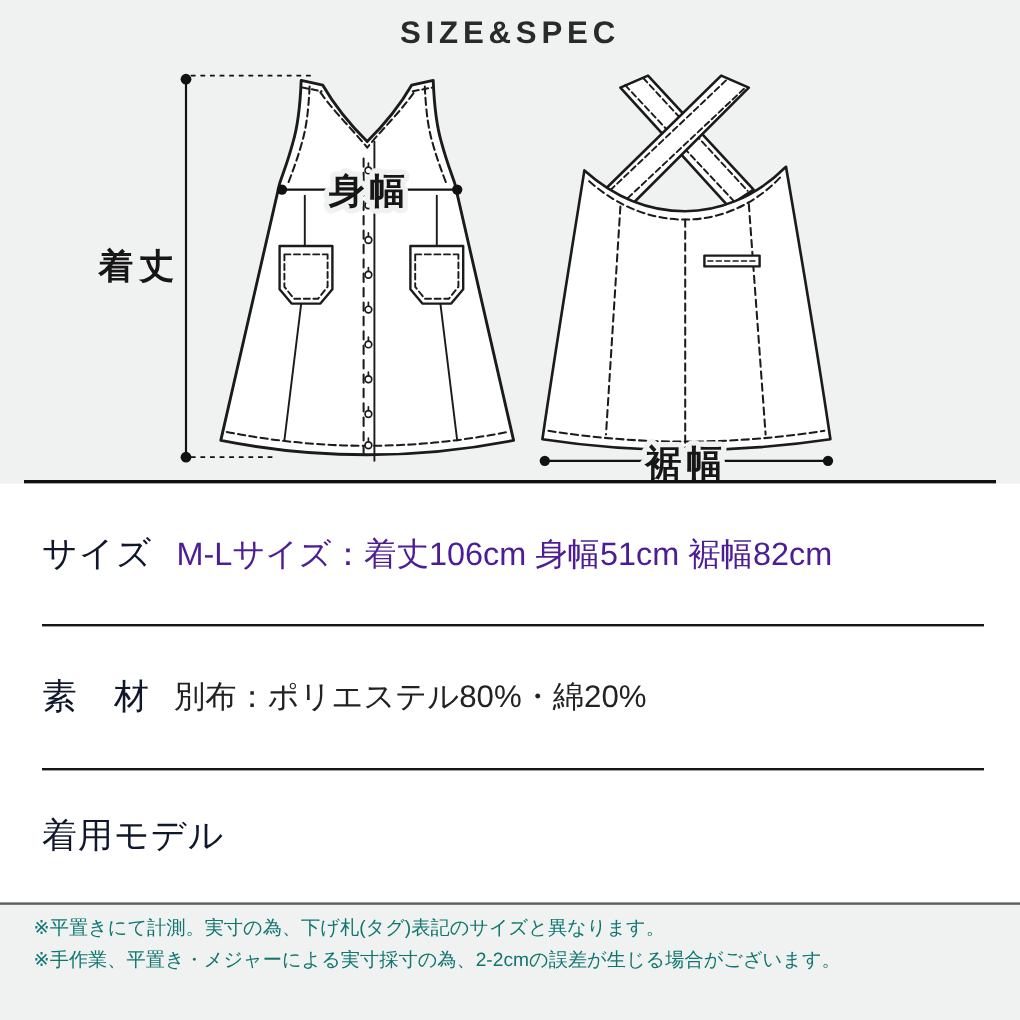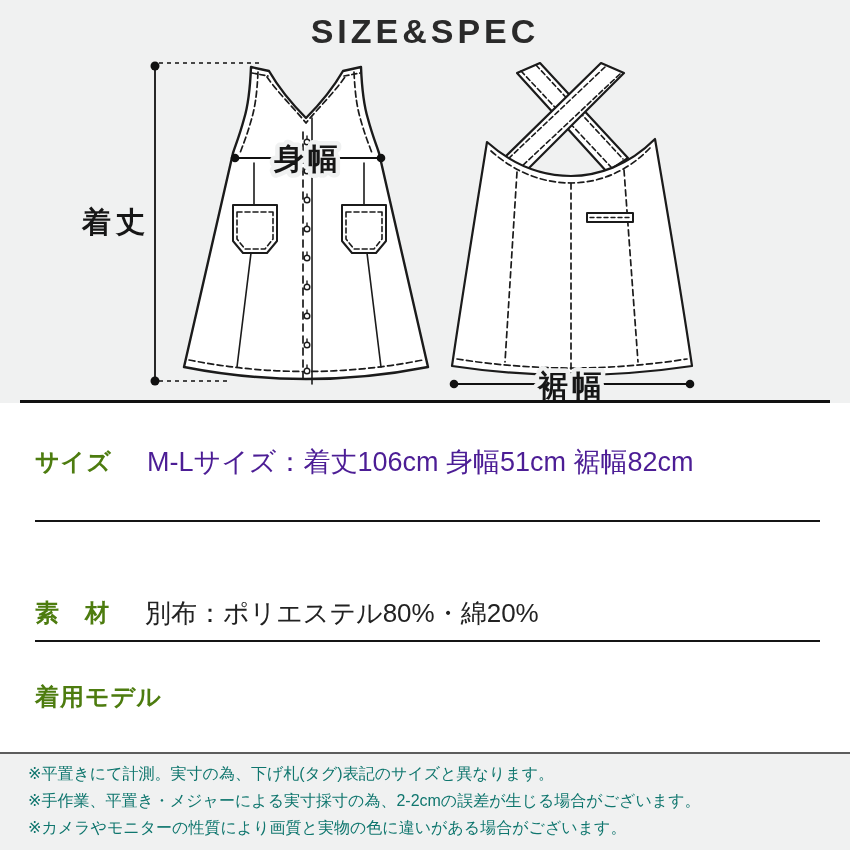--- a/index.html
+++ b/index.html
@@ -5,35 +5,35 @@
   html,body{margin:0;padding:0;}
   body{
     width:850px;height:850px;position:relative;overflow:hidden;
     background:#f0f1f1;
     font-family:"Liberation Sans","DejaVu Sans",sans-serif;
     color:#1b1b1b;
   }
   .page{position:absolute;inset:0;width:850px;height:850px;}
   .title{
     position:absolute;top:12px;left:0;width:850px;text-align:center;
-    font-size:34px;font-weight:800;letter-spacing:4px;color:#2a2a2a;
+    font-size:26px;font-weight:800;letter-spacing:4px;color:#2a2a2a;
   }
   .diagram-svg{position:absolute;top:0;left:0;}
   .spec-top-line{position:absolute;left:20px;top:400px;width:810px;height:3px;background:#111;}
   .spec-section{position:absolute;left:0;top:403px;width:850px;height:350px;background:#ffffff;}
   .spec-row{position:absolute;left:0;width:850px;}
   .row-1{top:0;height:118px;}
-  .row-2{top:118px;height:120px;margin-top:32px;}
+  .row-2{top:118px;height:120px;}
   .row-3{top:238px;height:112px;}
   .row-sep{position:absolute;left:35px;width:785px;height:2px;background:#151515;}
   .sep-1{top:117px;}
   .sep-2{top:237px;}
   .row-label{
     position:absolute;left:35px;top:50%;transform:translateY(-50%);
-    font-size:24px;font-weight:bold;color:#4d7c0f;white-space:nowrap;letter-spacing:1px;
+    font-size:29px;font-weight:normal;color:#0f172a;white-space:nowrap;letter-spacing:1px;
   }
   .row-value{
     position:absolute;top:50%;transform:translateY(-50%);
     font-size:27px;color:#4c1d95;white-space:nowrap;
   }
   .row-1 .row-value{left:147px;}
   .row-3 .row-value{left:220px;}
   .row-value-lines{
     position:absolute;left:145px;top:50%;transform:translateY(-50%);
     font-size:26px;color:#222;line-height:35px;white-space:nowrap;
@@ -182,16 +182,15 @@
       <div class="row-label">着用モデル</div>
     </div>
 
   </div>
 
   <div class="footer-line"></div>
 
   <div class="notes">
     <div class="note-line">※平置きにて計測。実寸の為、下げ札(タグ)表記のサイズと異なります。</div>
     <div class="note-line">※手作業、平置き・メジャーによる実寸採寸の為、2-2cmの誤差が生じる場合がございます。</div>
-    <div class="note-line">※カメラやモニターの性質により画質と実物の色に違いがある場合がございます。</div>
   </div>
 
 </div>
 
 </body></html>

